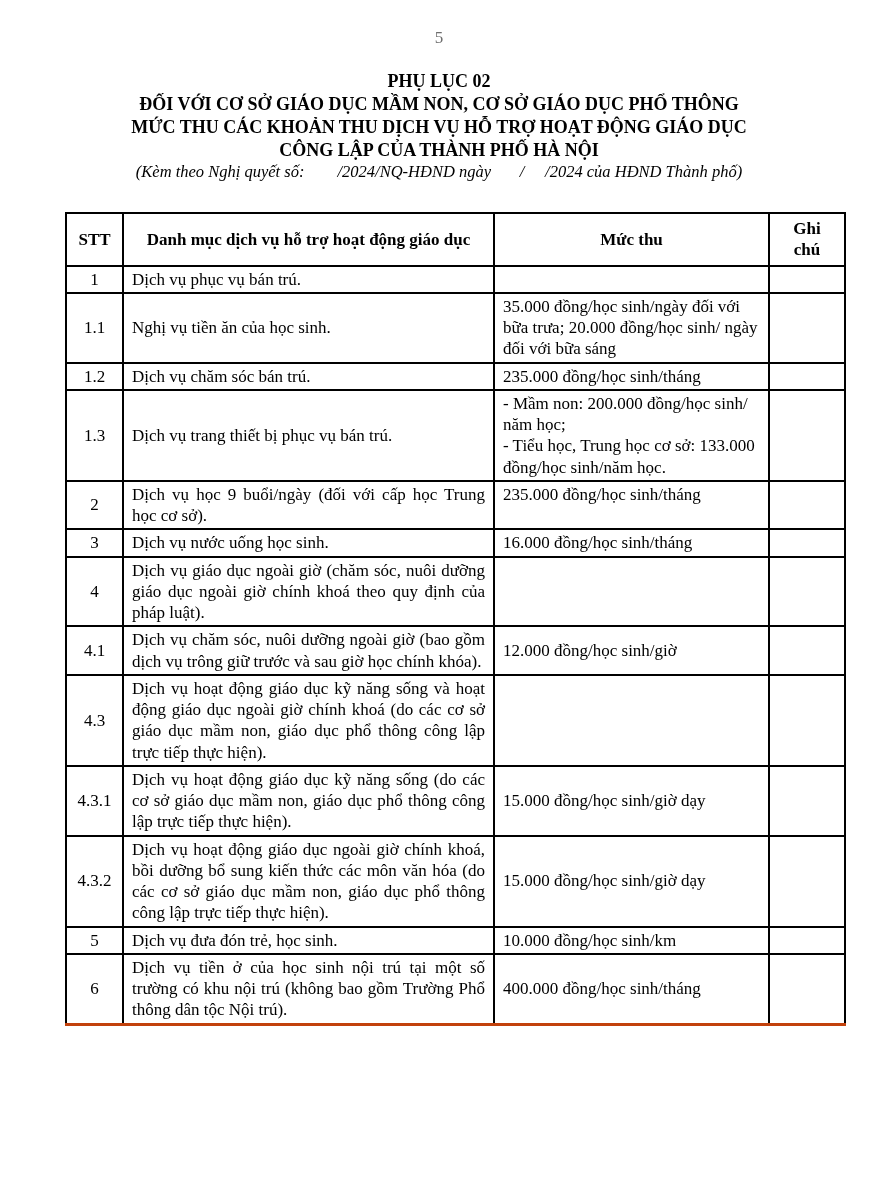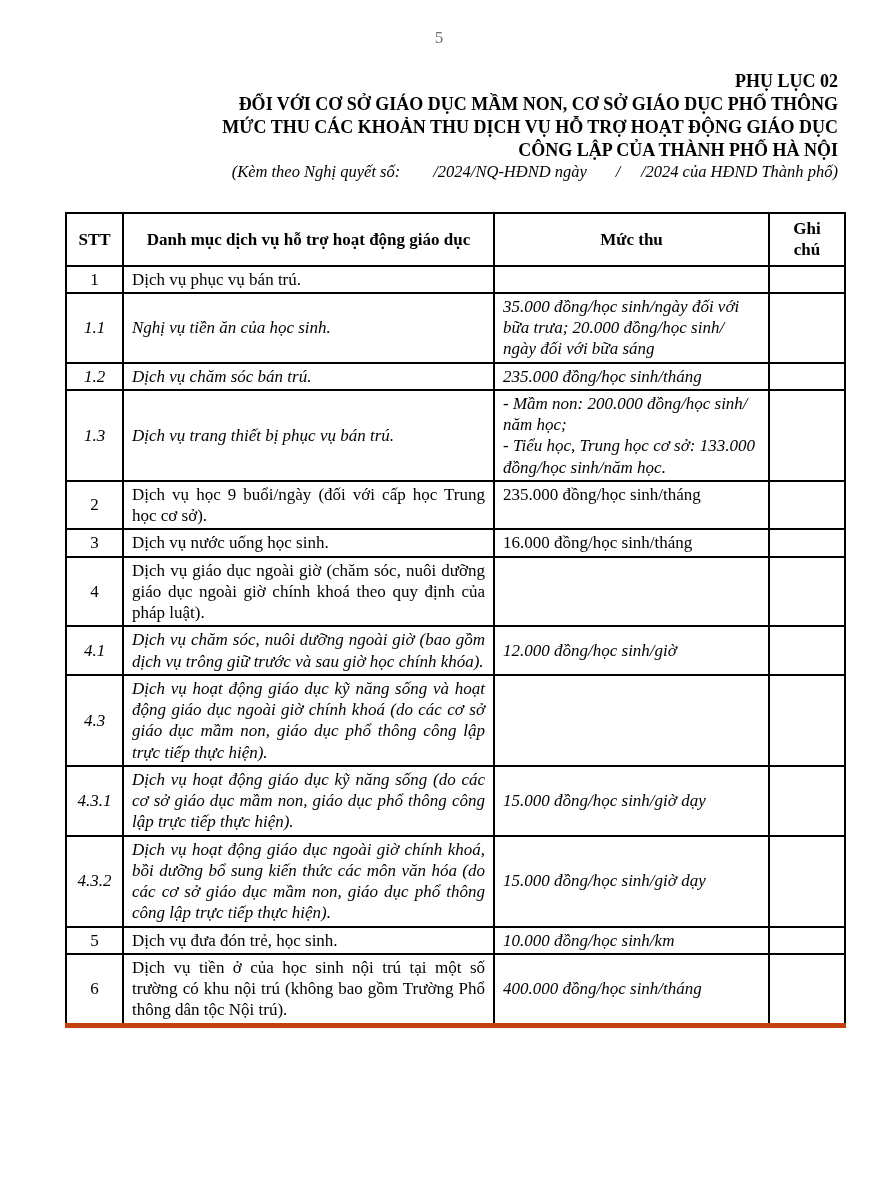--- a/index.html
+++ b/index.html
@@ -23,21 +23,21 @@
     width: 100%;
     text-align: center;
     font-size: 17px;
     color: #6e6e6e;
   }
   .doc-header {
     position: absolute;
     top: 70px;
     left: 40px;
     right: 40px;
-    text-align: right;
+    text-align: center;
   }
   .appendix,
   .title-line {
     font-weight: bold;
     font-size: 18px;
     line-height: 23px;
   }
   .subtitle {
     font-style: italic;
     font-size: 16.5px;
@@ -81,27 +81,26 @@
   }
   td.fee {
     text-align: left;
     vertical-align: middle;
     white-space: pre-line;
   }
   td.note {
     vertical-align: middle;
   }
   .italic {
-    font-style: italic;
   }
   td.fee.fee-top {
     vertical-align: top;
   }
   .fee-table tbody tr:last-child td {
-    border-bottom: 5px solid #c2410c;
+    border-bottom: 3px solid #c2410c;
   }
 </style>
 </head>
 <body>
 
 <div class="page">
 
   <div class="page-number">5</div>
 
   <div class="doc-header">

